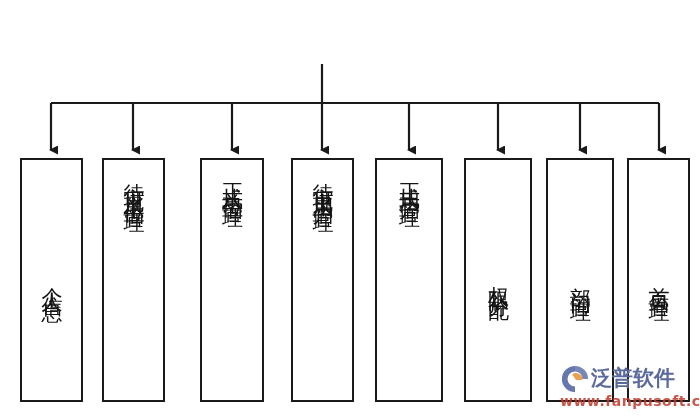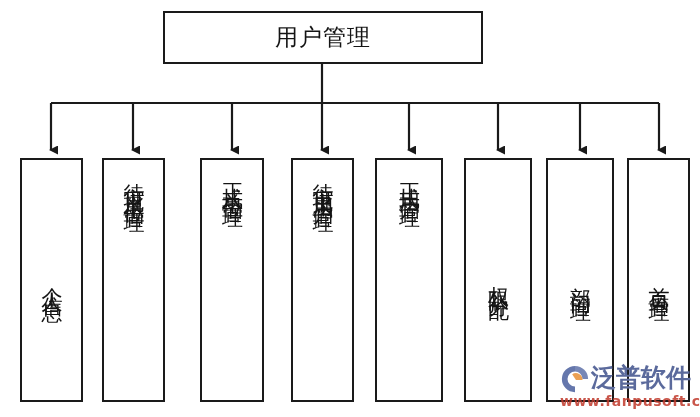--- a/index.html
+++ b/index.html
@@ -88,21 +88,21 @@
     left: 0px;
     top: 2px;
     width: 30px;
     height: 30px;
   }
   #wm-brand {
     position: absolute;
     left: 31px;
     top: 0px;
     font-family: "DejaVu Serif", "Liberation Serif", serif;
-    font-size: 25px;
+    font-size: 21px;
     font-weight: bold;
     color: #5b6a9c;
     letter-spacing: 0px;
     white-space: nowrap;
     line-height: 32px;
   }
   #wm-url {
     position: absolute;
     left: 0px;
     top: 31px;
@@ -134,23 +134,20 @@
     <line x1="51" y1="103" x2="51" y2="150" stroke="#1a1a1a" stroke-width="2.2" marker-end="url(#arrowhead)"></line>
     <line x1="133" y1="103" x2="133" y2="150" stroke="#1a1a1a" stroke-width="2.2" marker-end="url(#arrowhead)"></line>
     <line x1="232" y1="103" x2="232" y2="150" stroke="#1a1a1a" stroke-width="2.2" marker-end="url(#arrowhead)"></line>
     <line x1="322" y1="103" x2="322" y2="150" stroke="#1a1a1a" stroke-width="2.2" marker-end="url(#arrowhead)"></line>
     <line x1="409" y1="103" x2="409" y2="150" stroke="#1a1a1a" stroke-width="2.2" marker-end="url(#arrowhead)"></line>
     <line x1="498" y1="103" x2="498" y2="150" stroke="#1a1a1a" stroke-width="2.2" marker-end="url(#arrowhead)"></line>
     <line x1="580" y1="103" x2="580" y2="150" stroke="#1a1a1a" stroke-width="2.2" marker-end="url(#arrowhead)"></line>
     <line x1="659" y1="103" x2="659" y2="150" stroke="#1a1a1a" stroke-width="2.2" marker-end="url(#arrowhead)"></line>
   </svg>
 
-  <div class="node-box" id="root-box">
-    <span class="root-label">用户管理</span>
-  </div>
 
   <div class="node-box child-box align-center" style="left:20px; width:63px;">
     <span class="child-label">个人信息</span>
   </div>
 
   <div class="node-box child-box" style="left:102px; width:63px;">
     <span class="child-label">待审批单位管理</span>
   </div>
 
   <div class="node-box child-box" style="left:200px; width:64px;">

